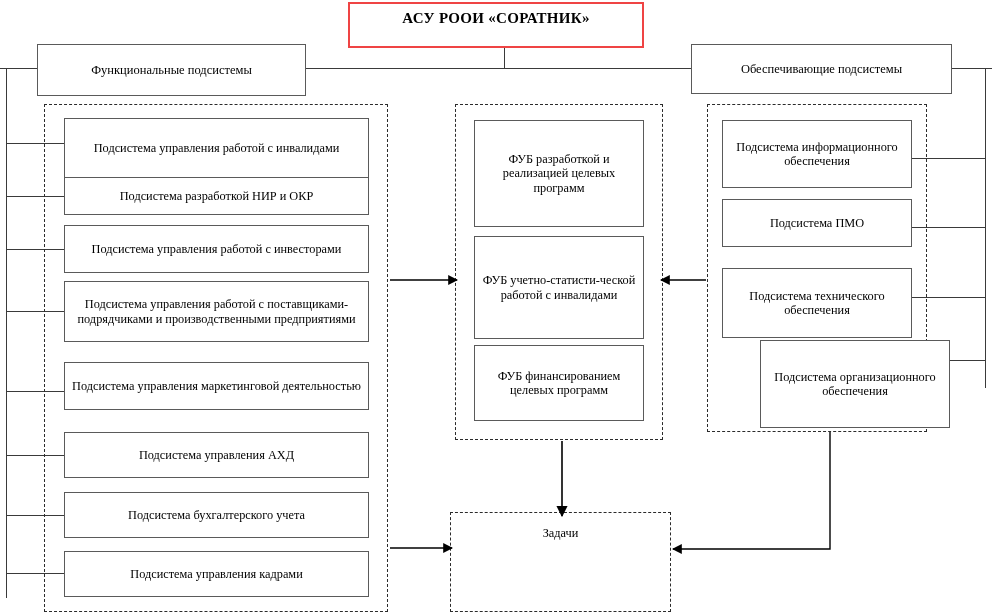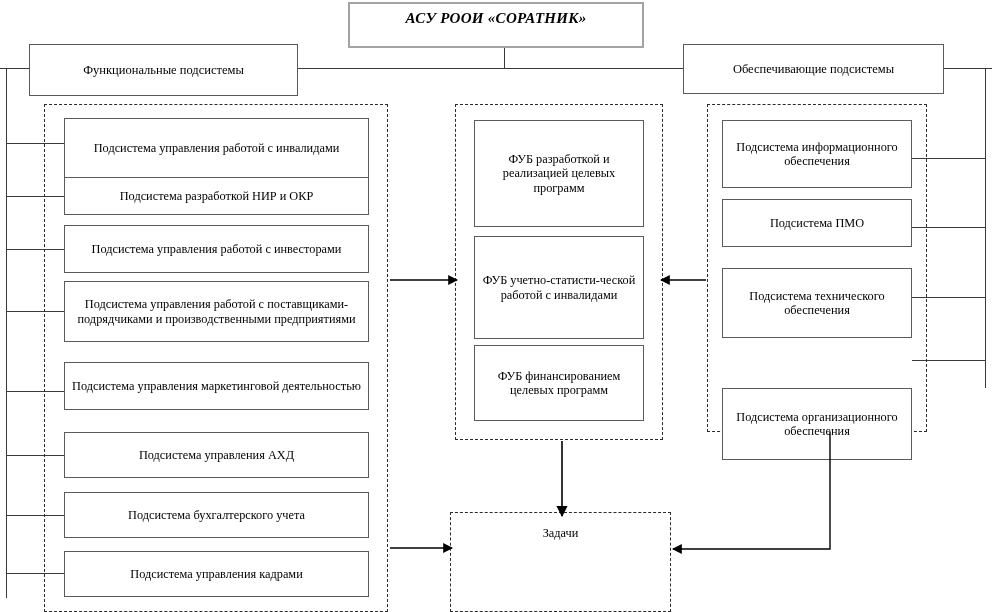--- a/index.html
+++ b/index.html
@@ -23,29 +23,28 @@
     display: flex;
     align-items: center;
     justify-content: center;
     text-align: center;
     line-height: 1.18;
     color: #000000;
     z-index: 5;
   }
   .box span { display: block; padding: 0 4px; }
   .title-box {
-    border: 2px solid #a3a3a3;
+    border: 2px solid #ef4444;
     font-weight: bold;
     font-size: 15px;
     letter-spacing: .3px;
     align-items: flex-start;
     padding-top: 6px;
-    font-style: italic;
   }
-  .hdr-box { font-size: 12.5px; }
+  .hdr-box { font-size: 12.5px; margin-left: 8px; }
   .item-box { font-size: 12.3px; }
   .fub-box  { font-size: 12.3px; }
   .dashed-region {
     position: absolute;
     box-sizing: border-box;
     border: 1.6px dashed #2b2b2b;
     background: transparent;
     z-index: 2;
   }
   .tasks-region {
@@ -156,21 +155,21 @@
 
   <div class="box fub-box" style="left:474px; top:345px; width:170px; height:76px;">
     <span>ФУБ финансированием целевых программ</span>
   </div>
   <div class="box item-box" style="left:722px; top:199px; width:190px; height:48px;">
     <span>Подсистема ПМО</span>
   </div>
   <div class="box item-box" style="left:722px; top:268px; width:190px; height:70px;">
     <span>Подсистема технического обеспечения</span>
   </div>
-  <div class="box item-box" style="left:722px; top:340px; width:190px; height:72px;margin-top:48px;">
+  <div class="box item-box" style="left:760px; top:340px; width:190px; height:88px;">
     <span>Подсистема организационного обеспечения</span>
   </div>
 
   <div class="tasks-region" style="left:450px; top:512px; width:221px; height:100px;">
     <span class="tasks-label">Задачи</span>
   </div>
 
   <svg class="arrows" viewBox="0 0 992 612">
     <defs>
       <marker id="ah" viewBox="0 0 10 10" refX="9" refY="5" markerWidth="7" markerHeight="7" orient="auto-start-reverse">

